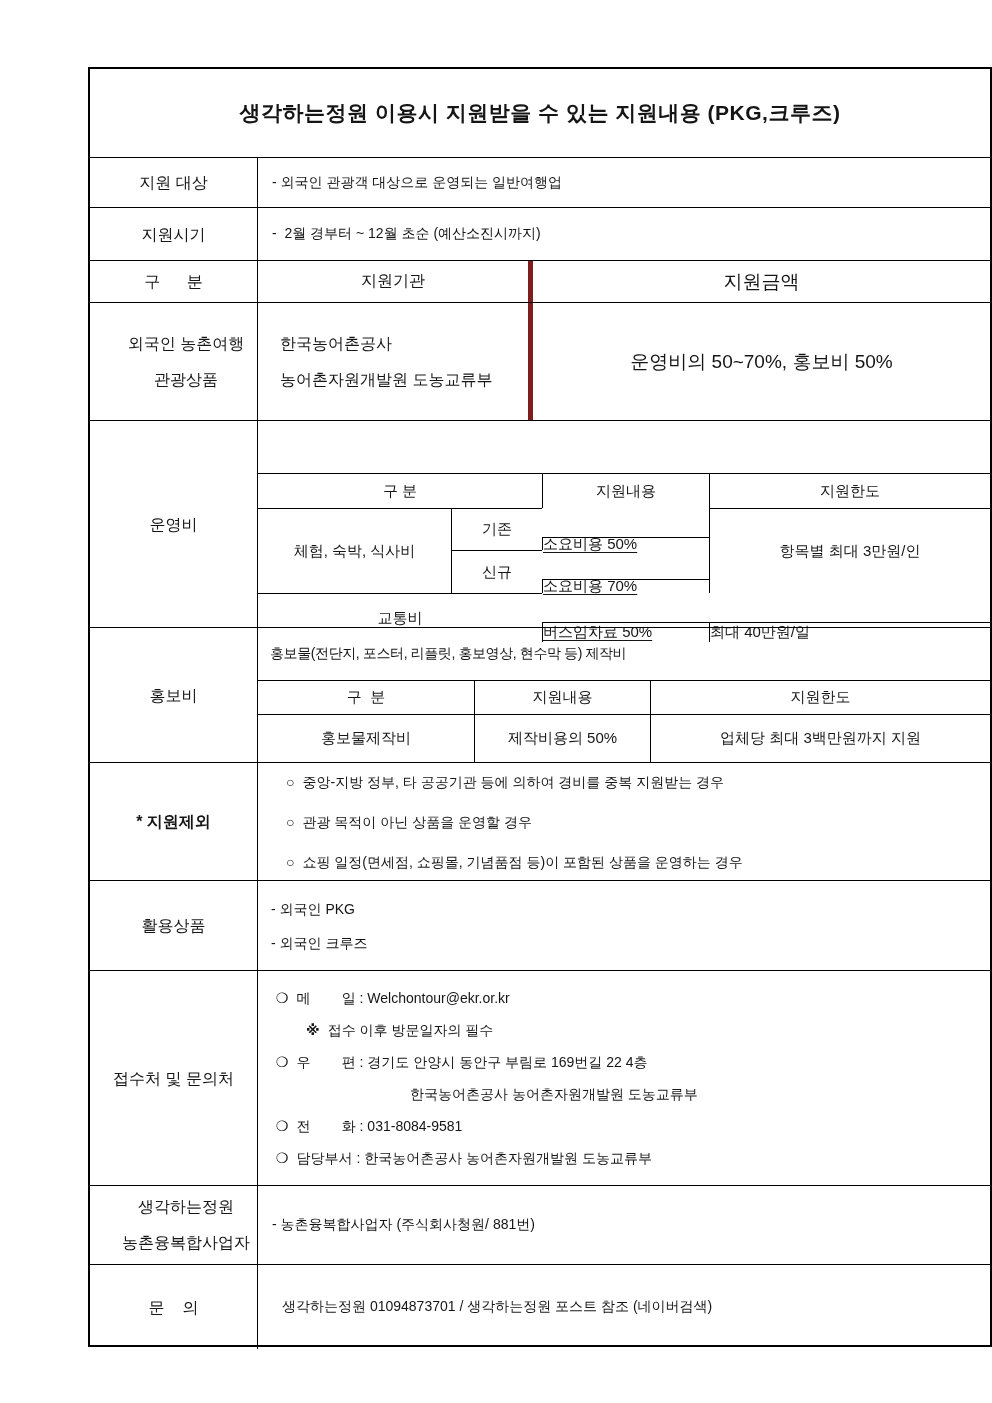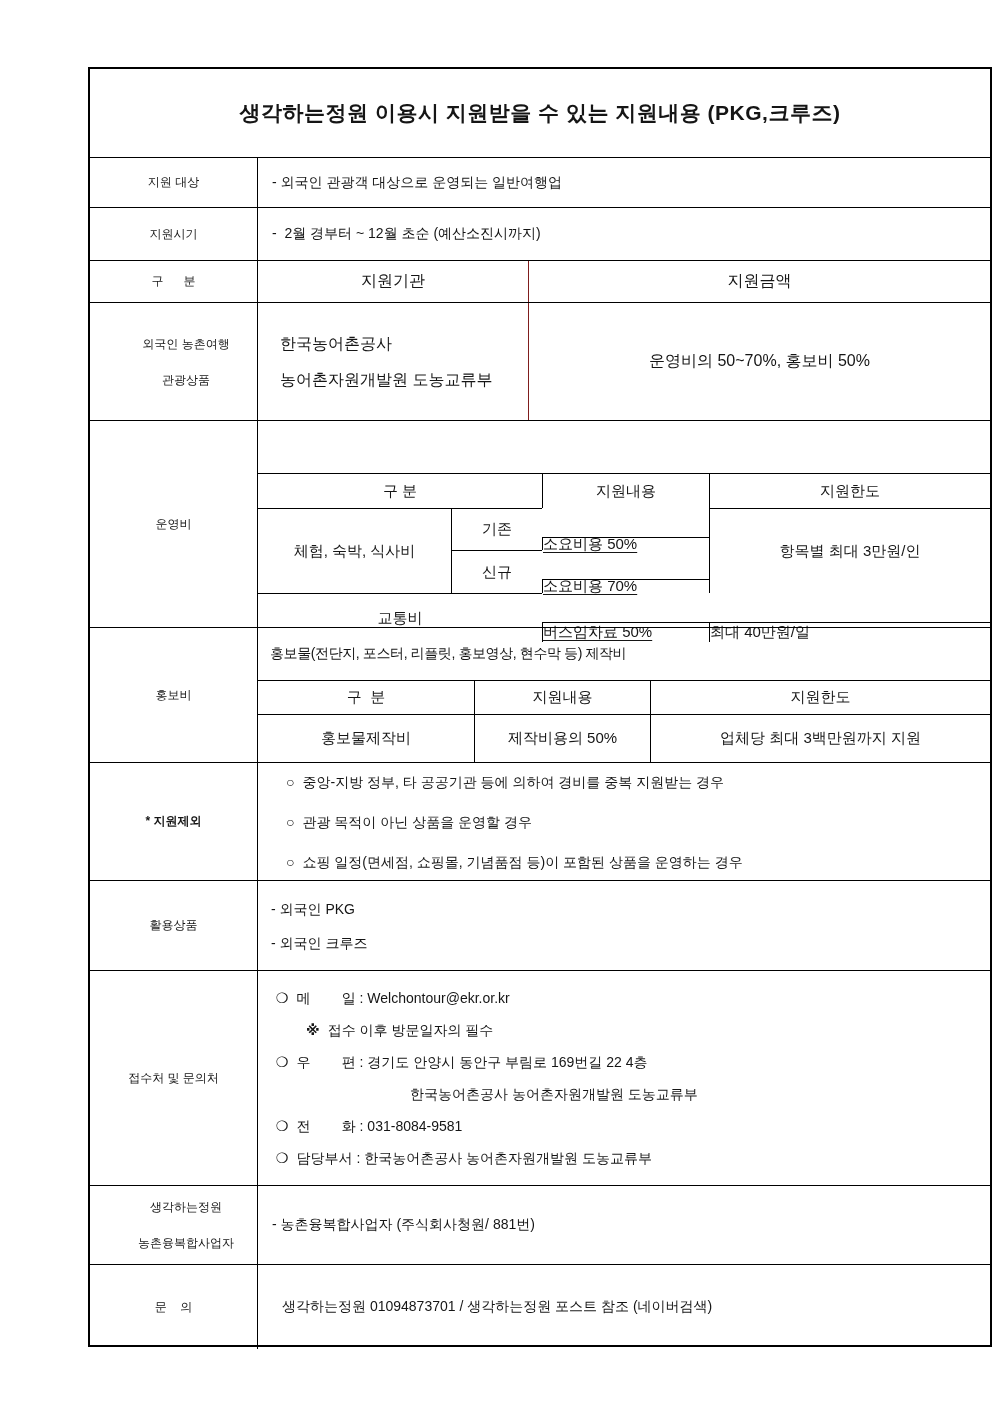--- a/index.html
+++ b/index.html
@@ -6,31 +6,31 @@
   .page{position:relative;width:992px;height:1403px;background:#fff;
         font-family:"Liberation Sans","DejaVu Sans",sans-serif;color:#151515;}
   .tbl{position:absolute;left:88px;top:67px;width:904px;height:1280px;
        border:2px solid #000;box-sizing:border-box;display:flex;flex-direction:column;}
   .row{display:flex;border-top:1px solid #000;box-sizing:border-box;flex:0 0 auto;}
   .row.first{border-top:none;}
   .h88{height:88px}.h50{height:50px}.h53{height:53px}.h42{height:42px}
   .h118{height:118px}.h207{height:207px}.h135{height:135px}
   .h90{height:90px}.h215{height:215px}.h79{height:79px}.h85{height:85px}
   .lbl{flex:0 0 167px;display:flex;flex-direction:column;align-items:center;justify-content:center;
-       box-sizing:border-box;font-size:12px;text-align:center;white-space:pre-wrap;line-height:33px;}
+       box-sizing:border-box;font-size:16px;text-align:center;white-space:pre-wrap;line-height:33px;}
   .val{flex:1;border-left:1px solid #000;box-sizing:border-box;display:flex;
        align-items:center;font-size:14px;white-space:pre-wrap;}
   .val.col{flex-direction:column;align-items:flex-start;justify-content:center;}
   .title-cell{flex:1;display:flex;align-items:center;justify-content:center;
        font-size:21px;font-weight:bold;letter-spacing:0.5px;}
   .mid{flex:0 0 271px;border-left:1px solid #000;box-sizing:border-box;display:flex;
        align-items:center;justify-content:center;font-size:16px;}
   .mid.left{flex-direction:column;align-items:flex-start;justify-content:center;padding-left:22px;line-height:36px;}
-  .last{flex:1;border-left:1px solid #7f1d1d;box-sizing:border-box;display:flex;
-       align-items:center;justify-content:center;font-size:16px;}
+  .last{flex:1;border-left:5px solid #7f1d1d;box-sizing:border-box;display:flex;
+       align-items:center;justify-content:center;font-size:19px;}
   .pad14{padding-left:14px;}
   .pad24{padding-left:24px;}
   .bold{font-weight:bold;}
   .grid{flex:1;border-left:1px solid #000;box-sizing:border-box;display:grid;}
   .ops{grid-template-columns:193px 91px 167px 1fr;grid-template-rows:52px 35px 42px 43px 1fr;}
   .promo{grid-template-columns:216px 176px 1fr;grid-template-rows:52px 34px 1fr;}
   .gc{display:flex;align-items:center;justify-content:center;box-sizing:border-box;
       font-size:15px;text-align:center;white-space:pre-wrap;}
   .gc.left{justify-content:flex-start;text-align:left;margin-top:29px;}
   .bt{border-top:1px solid #000;}

